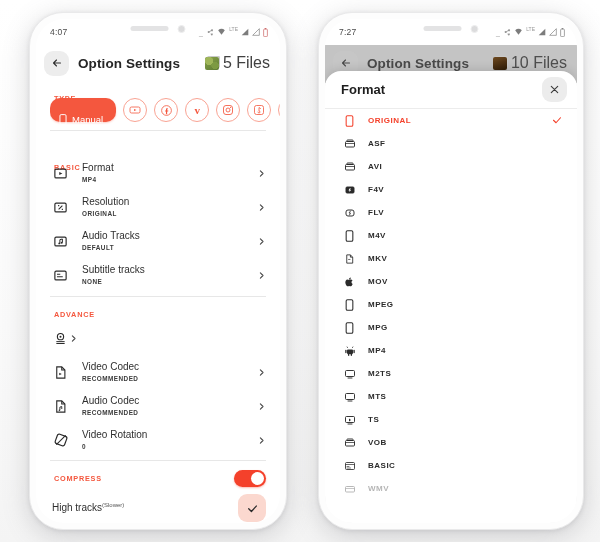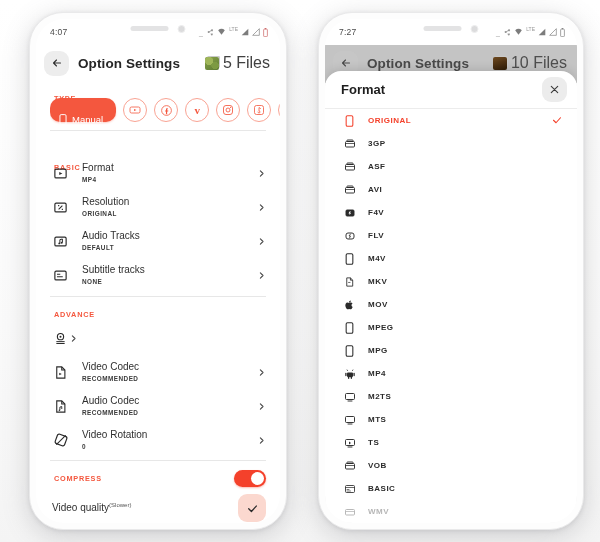--- a/index.html
+++ b/index.html
@@ -486,21 +486,21 @@
       <div class="divider" style="top:441px"></div>
 
       <div class="compress-head" style="top:446px">
         <span class="section-label">COMPRESS</span>
         <span class="toggle">
           <span class="knob"></span>
         </span>
       </div>
 
       <div class="quality-row" style="top:472px">
-        <span class="quality-text"><span>Video quality</span><sup>(Slower)</sup></span>
+        <span class="quality-text"><span>High tracks</span><sup>(Slower)</sup></span>
         <span class="check-box">
           <svg width="13" height="13" viewBox="0 0 24 24" fill="none" stroke="#2b2b2b" stroke-width="2.4" stroke-linecap="round" stroke-linejoin="round">
               <path d="M5 12.5l5 5 9-10"></path>
             </svg>
         </span>
       </div>
 
     </div>
   </div>
 
@@ -570,30 +570,20 @@
                 </svg>
             </span>
             <span class="fmt-label">ORIGINAL</span>
             <span class="fmt-tick">
               <svg width="12" height="12" viewBox="0 0 24 24" fill="none" stroke="currentColor" stroke-width="2.2" stroke-linecap="round" stroke-linejoin="round">
                   <path d="M5 12.5l5 5 9-10"></path>
                 </svg>
             </span>
           </div>
 
-          <div class="fmt-row">
-            <span class="fmt-ico">
-              <svg width="12" height="12" viewBox="0 0 24 24" fill="none" stroke="currentColor" stroke-width="1.9">
-                  <rect x="3" y="7" width="18" height="11" rx="2"></rect>
-                  <path d="M3 11h18" stroke-width="1.5"></path>
-                  <rect x="6" y="4" width="12" height="3" rx="1"></rect>
-                </svg>
-            </span>
-            <span class="fmt-label">3GP</span>
-          </div>
 
           <div class="fmt-row">
             <span class="fmt-ico">
               <svg width="12" height="12" viewBox="0 0 24 24" fill="none" stroke="currentColor" stroke-width="1.9">
                   <rect x="3" y="7" width="18" height="11" rx="2"></rect>
                   <path d="M3 11h18" stroke-width="1.5"></path>
                   <rect x="6" y="4" width="12" height="3" rx="1"></rect>
                 </svg>
             </span>
             <span class="fmt-label">ASF</span>

